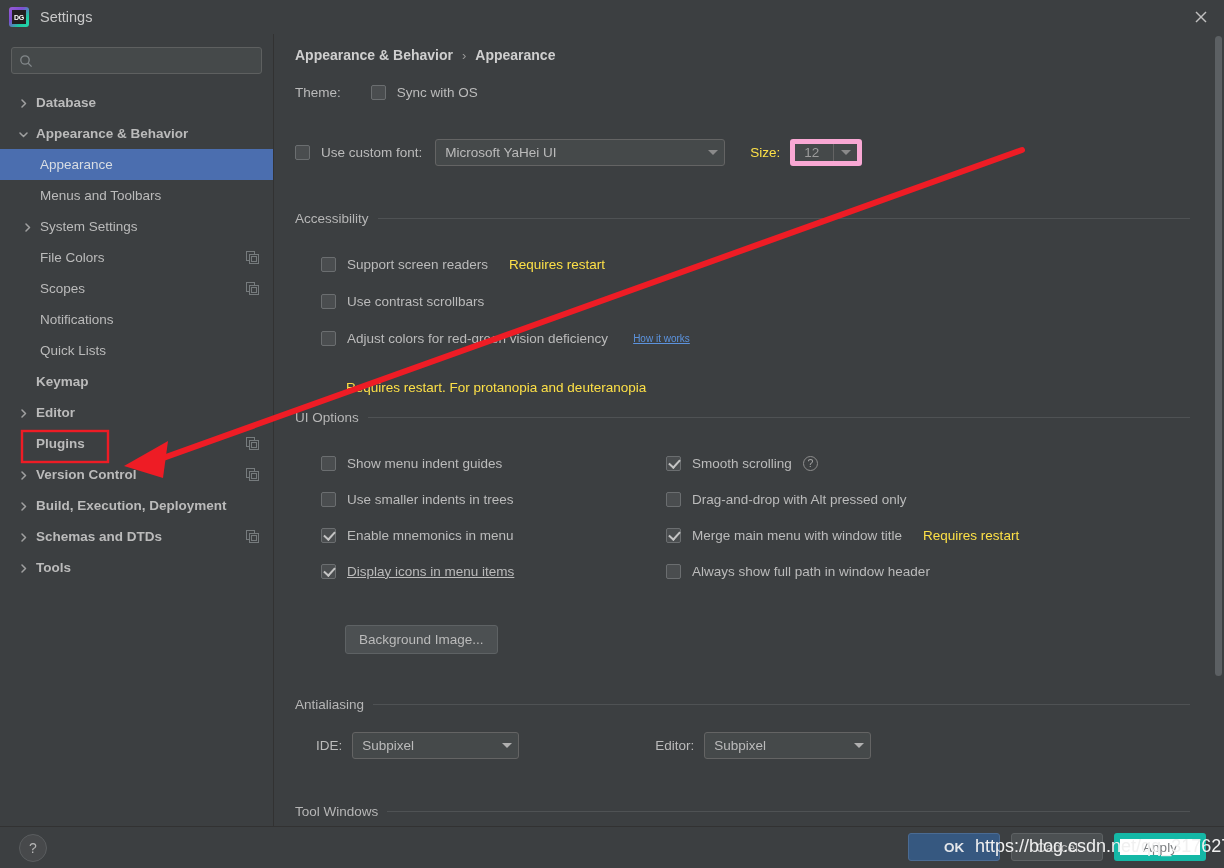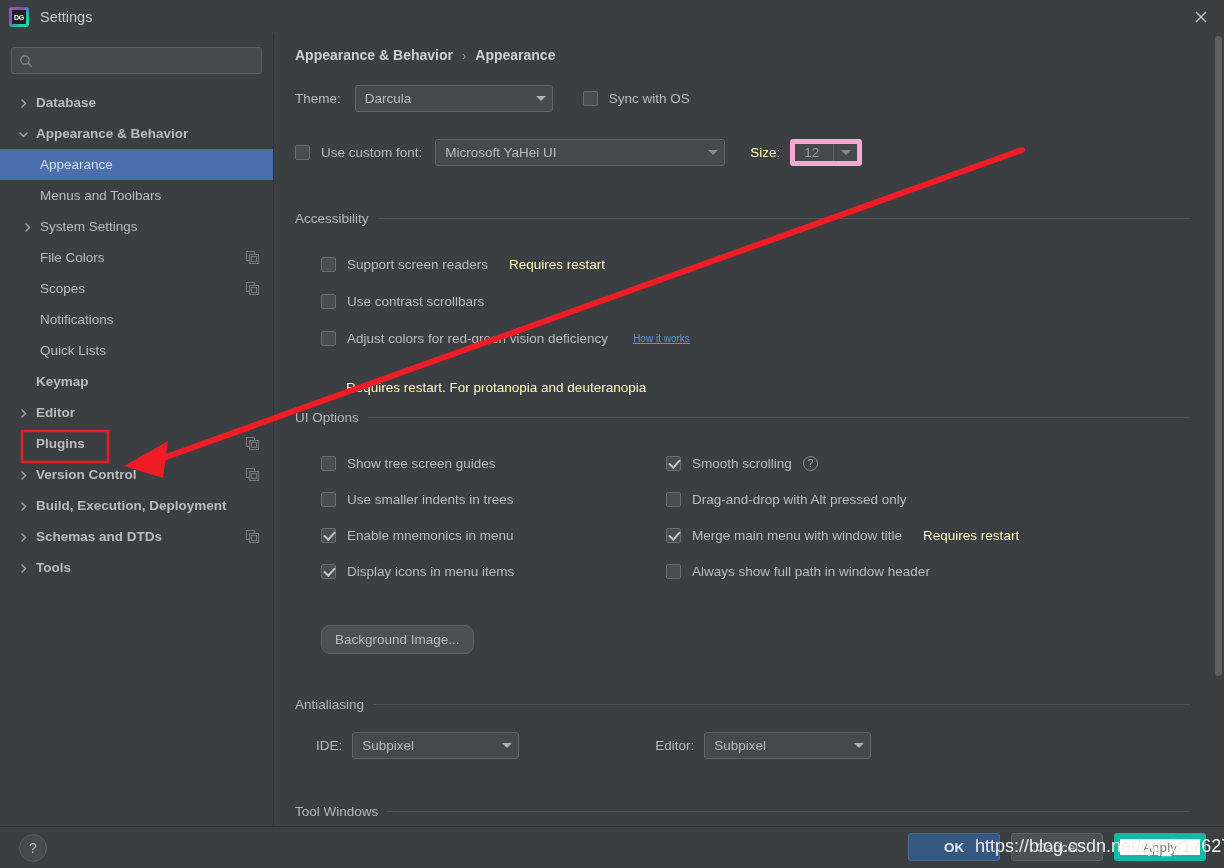--- a/index.html
+++ b/index.html
@@ -121,21 +121,21 @@
     left: 20px; top: 13px;
     font-size: 14px; font-weight: bold;
     color: #cfcfcf;
     display: flex; align-items: center; gap: 9px;
   }
   .bc-sep { font-weight: normal; color: #9a9a9a; font-size: 13px; }
 
   .row { position: absolute; display: flex; align-items: center; }
 
   .lbl { font-size: 13.5px; color: #bbbbbb; }
-  .lbl-dim { font-size: 13.5px; color: #fef9c3; }
+  .lbl-dim { font-size: 13.5px; color: #fde047; }
 
   
   .combo {
     height: 27px;
     border: 1px solid #646464;
     border-radius: 3px;
     background: #45494a;
     display: flex; align-items: center;
     position: relative;
   }
@@ -216,26 +216,27 @@
   }
   .section .stitle { font-size: 13.5px; color: #b6b6b6; white-space: nowrap; }
   .section .rule { flex: 1; height: 1px; background: #4f5254; }
 
   .link { color: #5c93de; font-size: 10px; }
 
   .btn {
     height: 29px;
     padding: 0 13px;
     border: 1px solid #5e6264;
-    border-radius: 9px;
+    border-radius: 3px;
     background: #4c5052;
     color: #bbbbbb;
     font-size: 13.5px;
     display: flex; align-items: center; justify-content: center;
     font-family: "Liberation Sans", sans-serif;
+    margin-left: 24px;
   }
 
   
   .vscroll {
     position: absolute;
     right: 0; top: 34px;
     width: 11px; height: 792px;
     background: #3c3f41;
   }
   .vscroll .thumb {
@@ -460,26 +461,20 @@
   <div class="content">
 
     <div class="breadcrumb">
       <span>Appearance &amp; Behavior</span>
       <span class="bc-sep">›</span>
       <span>Appearance</span>
     </div>
 
     <div class="row" style="left:20px; top:51px;">
       <span class="lbl">Theme:</span>
-      <div class="combo" style="width:198px; margin-left:14px;">
-        <span class="val">Darcula</span>
-        <span class="caret">
-            <i class="caret-glyph"></i>
-          </span>
-      </div>
       <div class="cbrow" style="margin-left:30px;">
         <span class="cb"></span>
         <span class="txt">Sync with OS</span>
       </div>
     </div>
 
     <div class="row" style="left:20px; top:105px;">
       <div class="cbrow">
         <span class="cb"></span>
         <span class="txt">Use custom font:</span>
@@ -521,31 +516,31 @@
       </div>
     <div class="lbl-dim" style="position:absolute; left:71px; top:346px;">Requires restart. For protanopia and deuteranopia</div>
 
     <div class="section" style="left:20px; top:376px;">
       <span class="stitle">UI Options</span>
       <span class="rule"></span>
     </div>
     <div id="ui-left" style="position:absolute; left:46px; top:411px;">
         <div class="cbrow" style="height: 36px;">
           <span class="cb"></span>
-          <span class="txt">Show tree screen guides</span>
+          <span class="txt">Show menu indent guides</span>
         </div>
         <div class="cbrow" style="height: 36px;">
           <span class="cb"></span>
           <span class="txt">Use smaller indents in trees</span>
         </div>
         <div class="cbrow" style="height: 36px;">
           <span class="cb checked"></span>
           <span class="txt">Enable mnemonics in menu</span>
         </div>
-        <div class="cbrow" style="height: 36px;">
+        <div class="cbrow" style="height: 36px; text-decoration: underline;">
           <span class="cb checked"></span>
           <span class="txt">Display icons in menu items</span>
         </div>
       </div>
     <div id="ui-right" style="position:absolute; left:391px; top:411px;">
         <div class="cbrow" style="height: 36px;">
           <span class="cb checked"></span>
           <span class="txt">Smooth scrolling</span>
           <span class="help-circle">?</span>
         </div>

